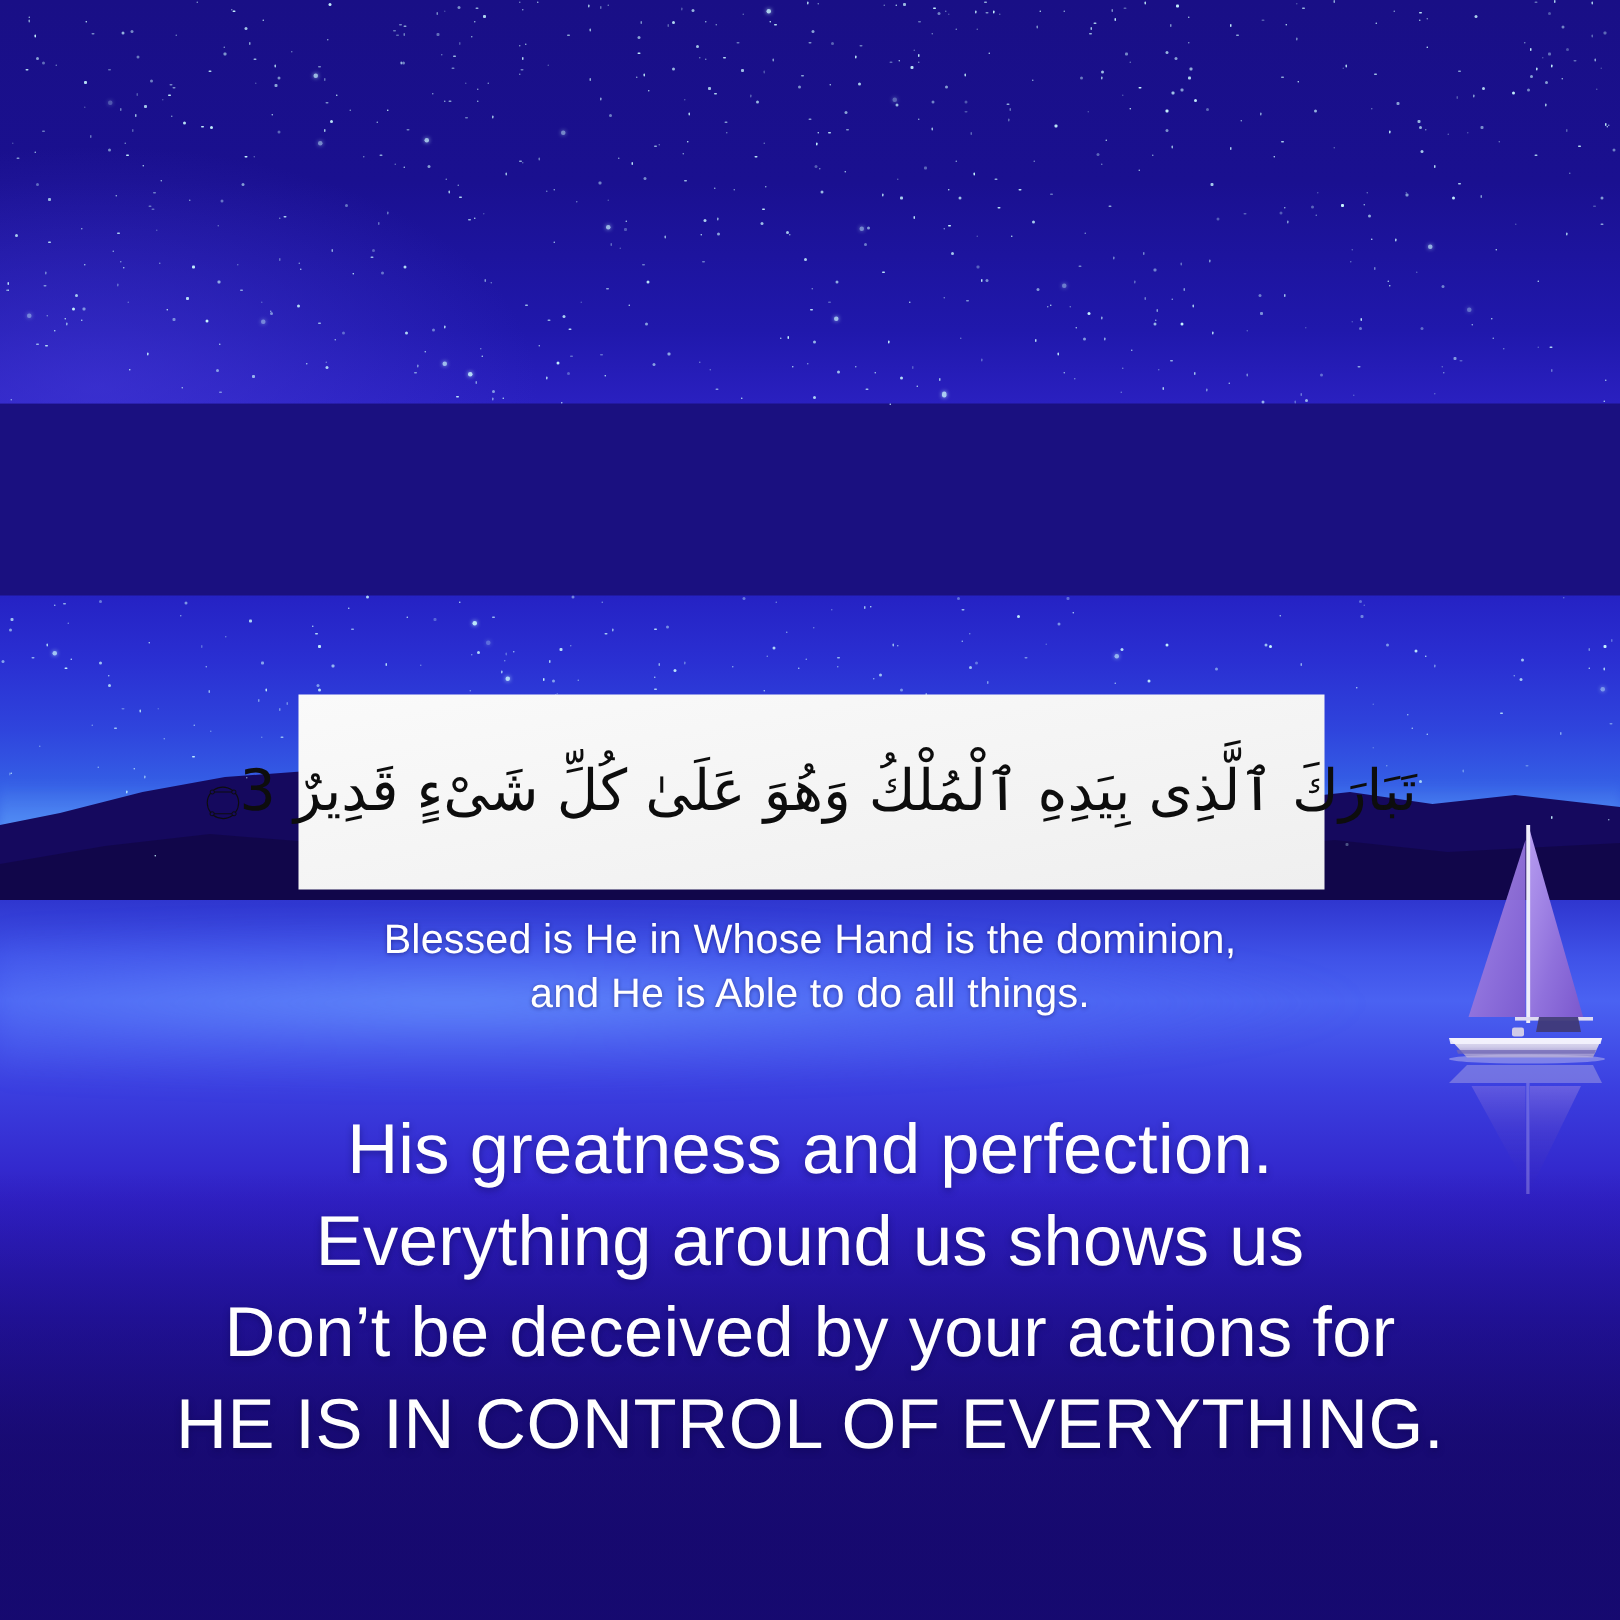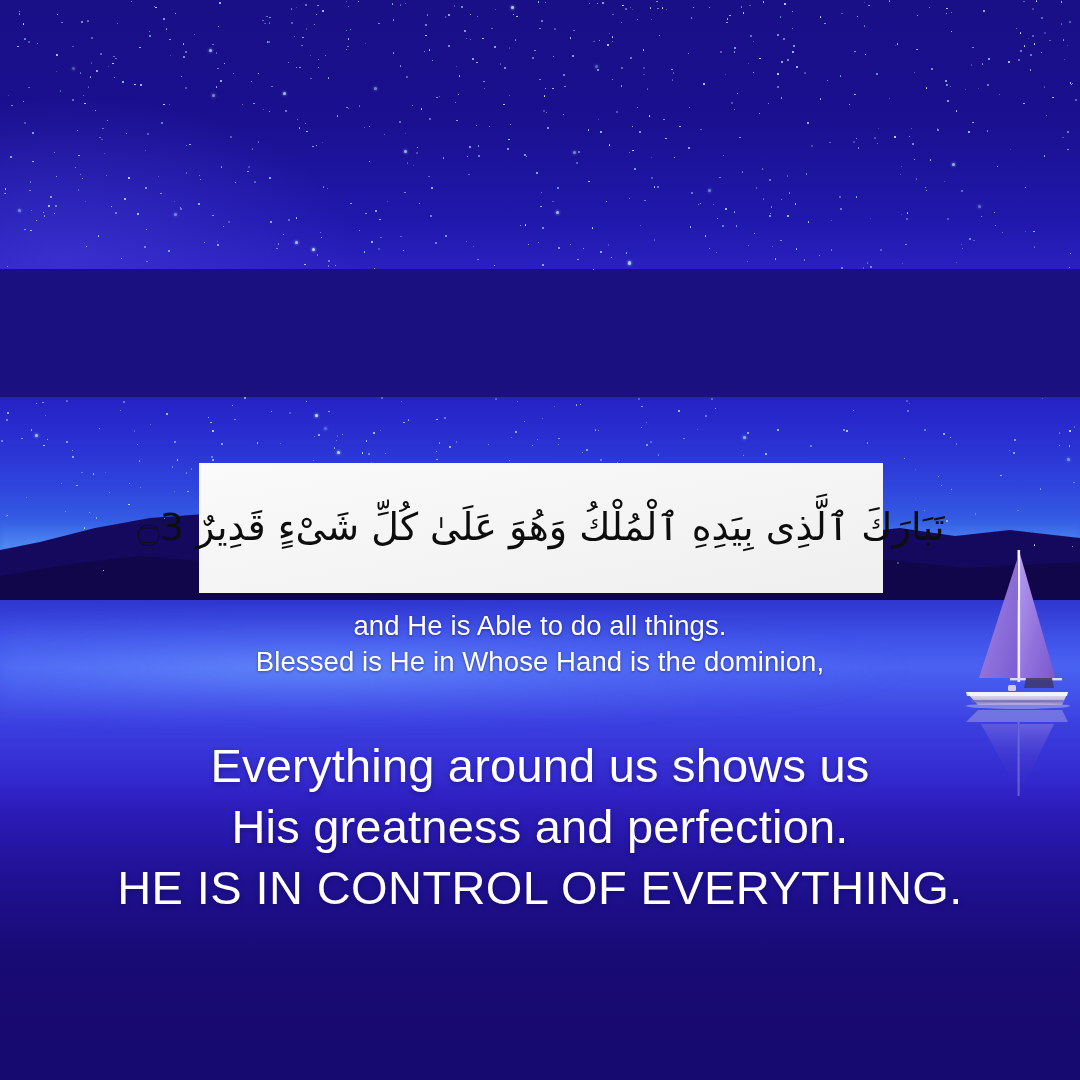--- a/index.html
+++ b/index.html
@@ -1107,23 +1107,24 @@
       </g>
     </svg>
   </div>
 
 
   <div class="ayah-card">
     <div class="ayah-text">تَبَارَكَ ٱلَّذِى بِيَدِهِ ٱلْمُلْكُ وَهُوَ عَلَىٰ كُلِّ شَىْءٍ قَدِيرٌ ۝3</div>
   </div>
 
   <div class="translation">
+    <div>Blessed is He in Whose Hand is the dominion,</div>
     <div>and He is Able to do all things.</div>
-    <div>Blessed is He in Whose Hand is the dominion,</div>
   </div>
 
   <div class="message">
+    <div>His greatness and perfection.</div>
     <div>Everything around us shows us</div>
-    <div>His greatness and perfection.</div>
+    <div>Don’t be deceived by your actions for</div>
     <div class="caps">HE IS IN CONTROL OF EVERYTHING.</div>
   </div>
 
 </div>
 
 </body></html>

